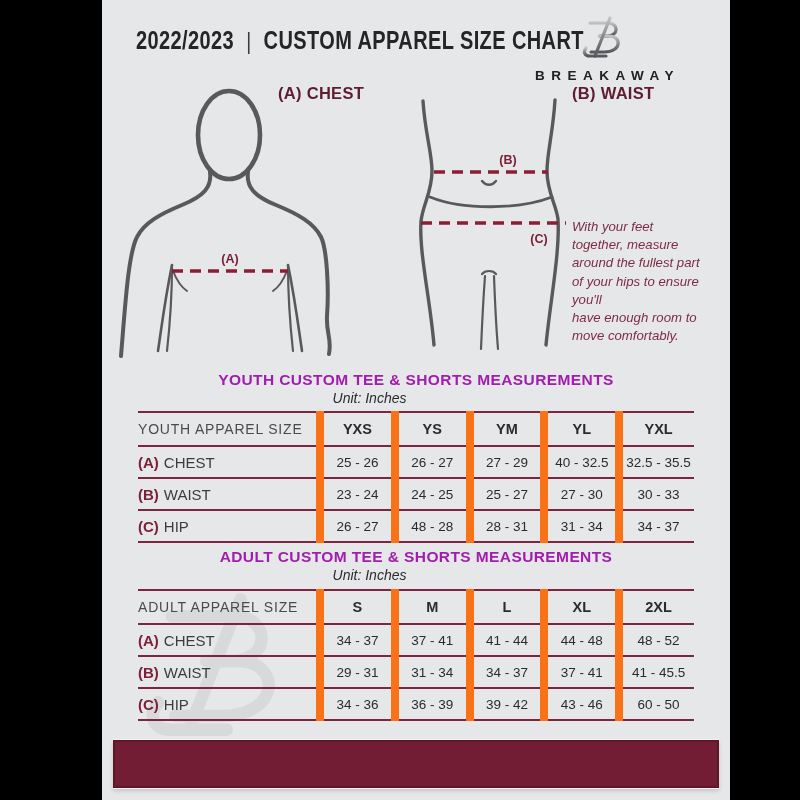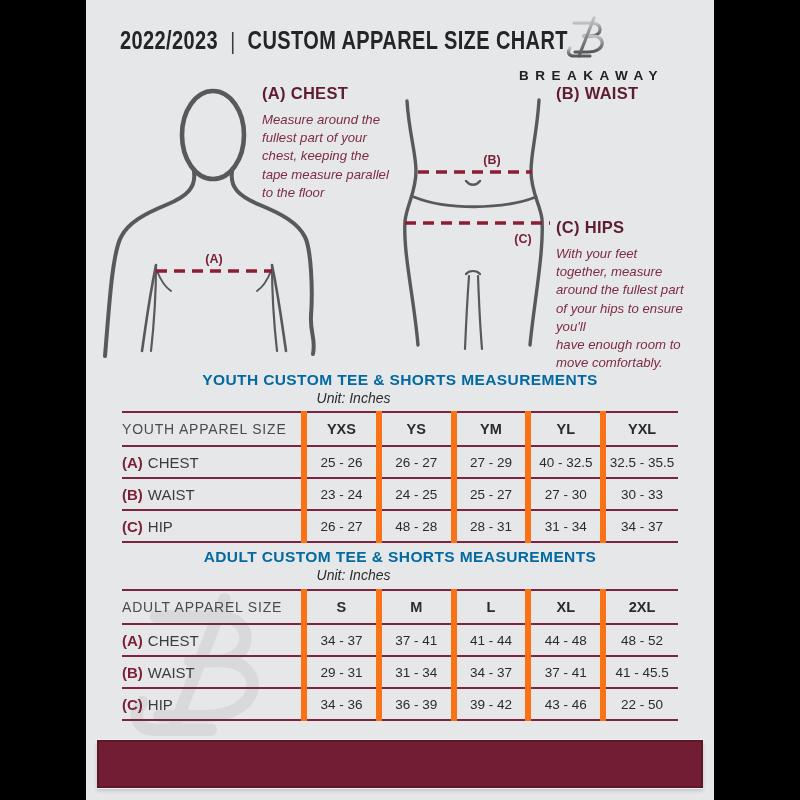--- a/index.html
+++ b/index.html
@@ -1,21 +1,21 @@
 <!DOCTYPE html>
 <html><head>
 <meta charset="utf-8">
 <style>
   html,body{margin:0;padding:0;}
   body{
     width:800px;height:800px;background:#000;position:relative;overflow:hidden;
     font-family:"Liberation Sans", sans-serif;
   }
   .page{
-    position:absolute;left:86px;top:0;width:628px;height:800px;
+    position:absolute;left:102px;top:0;width:628px;height:800px;
     background:#e6e7e8;
   }
   
   .masthead{
     position:absolute;left:34px;top:26px;white-space:nowrap;
     display:flex;align-items:baseline;gap:15px;
     font-weight:bold;font-size:25px;color:#242527;
     transform:scaleX(0.80);transform-origin:left center;letter-spacing:0.5px;
   }
   .masthead .pipe{font-weight:400;color:#3a3b3d;font-size:24px;}
@@ -39,39 +39,39 @@
   .inst-hips{left:470px;top:218px;width:162px;}
   .fig{position:absolute;}
   .fig-torso{left:16px;top:84px;}
   .fig-lower{left:308px;top:93px;}
   .fig text{font-family:"Liberation Sans",sans-serif;font-weight:bold;font-size:12.5px;fill:#7a2038;}
   
   .watermark{position:absolute;left:32px;top:582px;}
   
   .tbl-title{
     position:absolute;left:0;width:628px;text-align:center;
-    font-size:15.5px;font-weight:bold;color:#0369a1;letter-spacing:0.4px;
+    font-size:15.5px;font-weight:bold;color:#a21caf;letter-spacing:0.4px;
   }
   .tbl-unit{
     position:absolute;left:0;width:535px;text-align:center;
     font-size:14px;font-style:italic;color:#2c2c2e;
   }
   .size-table{
     position:absolute;left:36px;width:556px;border-collapse:collapse;table-layout:fixed;
     background:transparent;
   }
   .size-table col.c-label{width:182px;}
   .size-table col.c-data{width:74.8px;}
   .size-table{border-top:2px solid #7d2540;border-bottom:2px solid #7d2540;}
   .size-table tr{border-bottom:2px solid #7d2540;}
   .size-table tr:last-child{border-bottom:none;}
   .size-table td,.size-table th{
     padding:0;background:transparent;vertical-align:middle;
   }
-  .size-table td+td, .size-table th+th{border-left:6px solid #f97316;}
+  .size-table td+td, .size-table th+th{border-left:8px solid #f97316;}
   .size-table .hrow th{height:32px;margin-top:14px;}
   .size-table .drow td{height:30px;}
   .th-label{
     text-align:left;padding-left:14px;font-weight:400;font-size:14px;
     color:#4b4b4d;letter-spacing:0.8px;
   }
   .th-size{font-size:14.5px;font-weight:bold;color:#2b2b2b;text-align:center;}
   .td-label{text-align:left;padding-left:20px;font-size:15px;color:#3c3c3e;}
   .td-label .pfx{font-weight:bold;color:#7a2038;margin-right:5px;}
   .td-val{text-align:center;font-size:13.5px;color:#2b2b2b;margin-top:17px;}
@@ -151,31 +151,25 @@
       <path d="M84 183 C85 210 86 232 88 256" stroke-width="2.2"></path>
     </g>
     <line x1="24" y1="79" x2="138" y2="79" stroke="#8a1e35" stroke-width="3.4" stroke-dasharray="11 7"></line>
     <line x1="11" y1="130" x2="156" y2="130" stroke="#8a1e35" stroke-width="3.4" stroke-dasharray="11 7"></line>
     <text x="98" y="71" text-anchor="middle">(B)</text>
     <text x="129" y="150" text-anchor="middle">(C)</text>
   </svg>
 
   <div class="inst inst-chest">
     <h3>(A) CHEST</h3>
-    <p>Measure around the
-fullest part of your
-chest, keeping the
-tape measure parallel
-to the floor</p>
   </div>
   <div class="inst inst-waist">
     <h3>(B) WAIST</h3>
   </div>
   <div class="inst inst-hips">
-    <h3>(C) HIPS</h3>
     <p>With your feet
 together, measure
 around the fullest part
 of your hips to ensure
 you'll
 have enough room to
 move comfortably.</p>
   </div>
 
   <div class="tbl-title t-youth-title">YOUTH CUSTOM TEE &amp; SHORTS MEASUREMENTS</div>
@@ -260,20 +254,20 @@
       <td class="td-val">34 - 37</td>
       <td class="td-val">37 - 41</td>
       <td class="td-val">41 - 45.5</td>
     </tr>
     <tr class="drow">
       <td class="td-label"><span class="pfx">(C)</span><span>HIP</span></td>
       <td class="td-val">34 - 36</td>
       <td class="td-val">36 - 39</td>
       <td class="td-val">39 - 42</td>
       <td class="td-val">43 - 46</td>
-      <td class="td-val">22 - 50</td>
+      <td class="td-val">60 - 50</td>
     </tr>
   </tbody>
     </table>
 
   <div class="footer-bar"></div>
 
 </div>
 
 </body></html>

